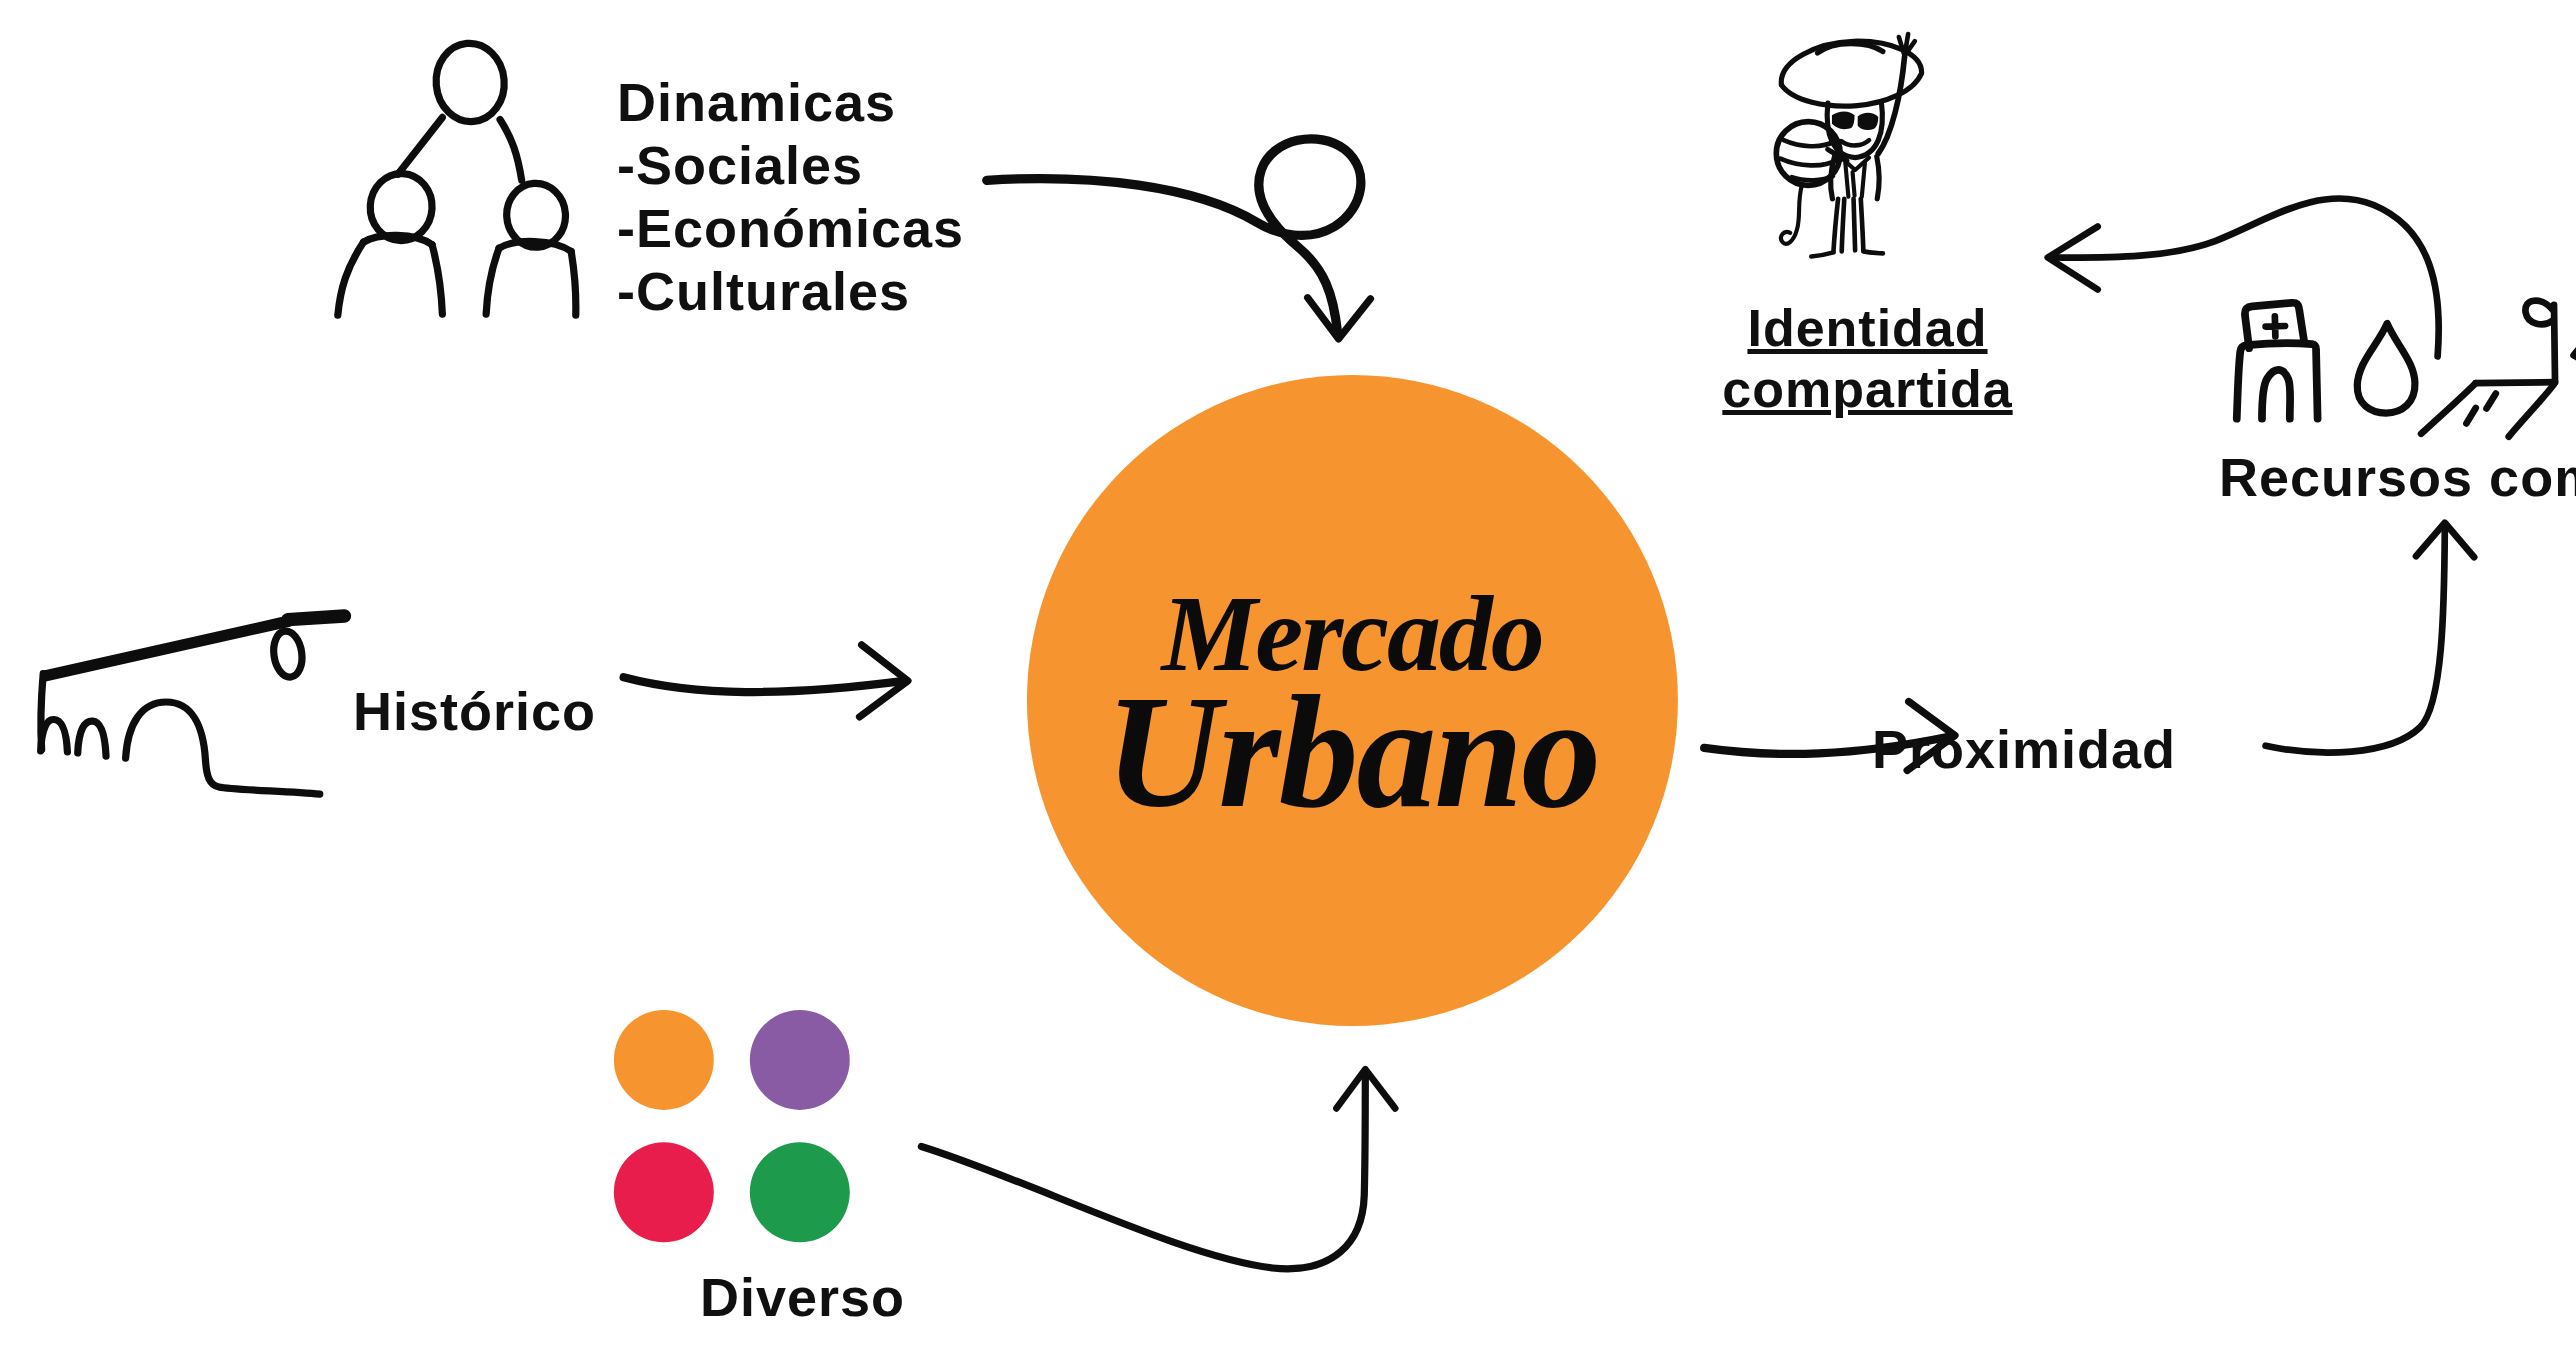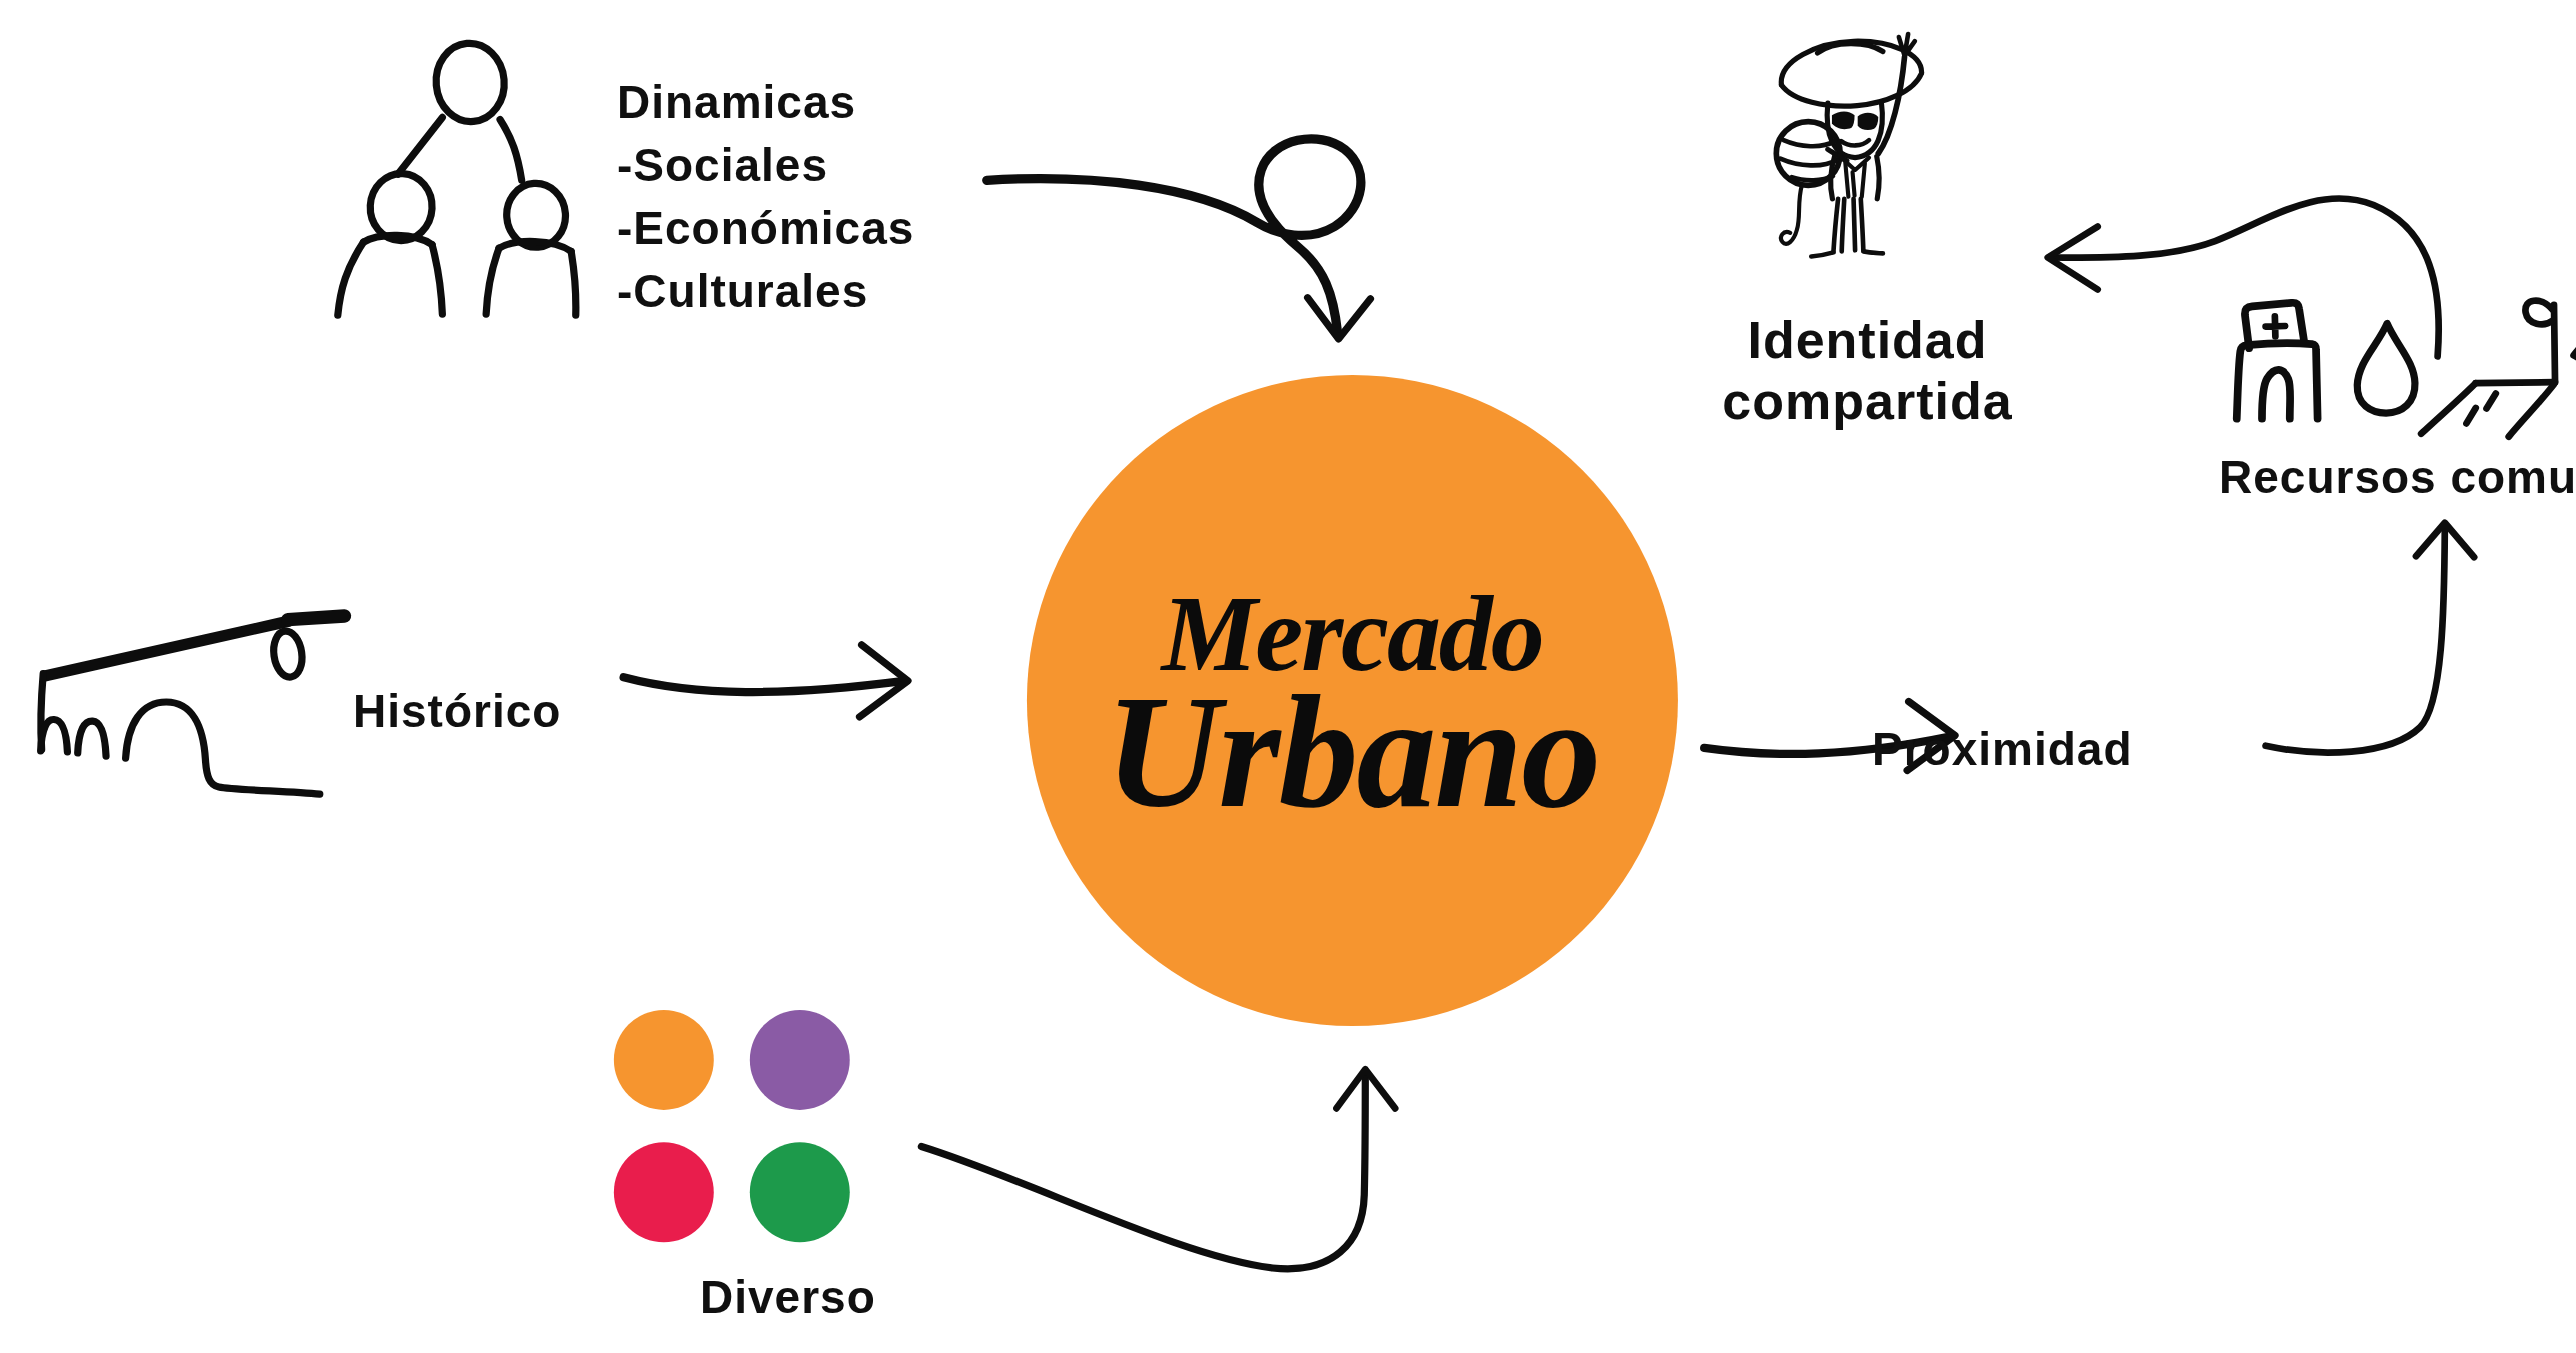--- a/index.html
+++ b/index.html
@@ -9,21 +9,21 @@
     background:#ffffff;
     overflow:hidden;
     font-family:"Liberation Sans", sans-serif;
   }
   #lineart{position:absolute;left:0;top:0;width:2727px;height:1353px;}
   .stroke{fill:none;stroke:#0d0d0d;stroke-linecap:round;stroke-linejoin:round;}
   .lbl{
     position:absolute;
     color:#101010;
     font-weight:700;
-    font-size:46px;
+    font-size:54px;
     line-height:63px;
     letter-spacing:1px;
     white-space:nowrap;
   }
   .lbl-center{text-align:center;white-space:normal;}
   .title-line{
     position:absolute;
     left:1352px;
     transform:translateX(-50%);
     color:#0b0b0b;
@@ -34,21 +34,21 @@
     letter-spacing:-2.1px;
     white-space:nowrap;
   }
   #title-line1{top:580px;font-size:108px;text-align:right;}
   #title-line2{top:672px;font-size:160px;}
   #dinamicas-text{left:617px;top:71px;}
   #historico-text{left:353px;top:658px;margin-top:22px;}
   #proximidad-text{left:1872px;top:718px;}
   #recursos-text{left:2219px;top:446px;}
   #diverso-text{left:700px;top:1266px;}
-  #identidad-text{left:1687px;top:310px;width:361px;font-size:52px;line-height:61px;}
+  #identidad-text{left:1687px;top:298px;width:361px;font-size:52px;line-height:61px;text-decoration:underline;}
 </style>
 </head>
 <body>
 
 <div id="canvas">
 
   <svg id="lineart" viewBox="0 0 5293 2627">
 
     <circle cx="2625" cy="1360" r="632" fill="#F6952F"></circle>
 

